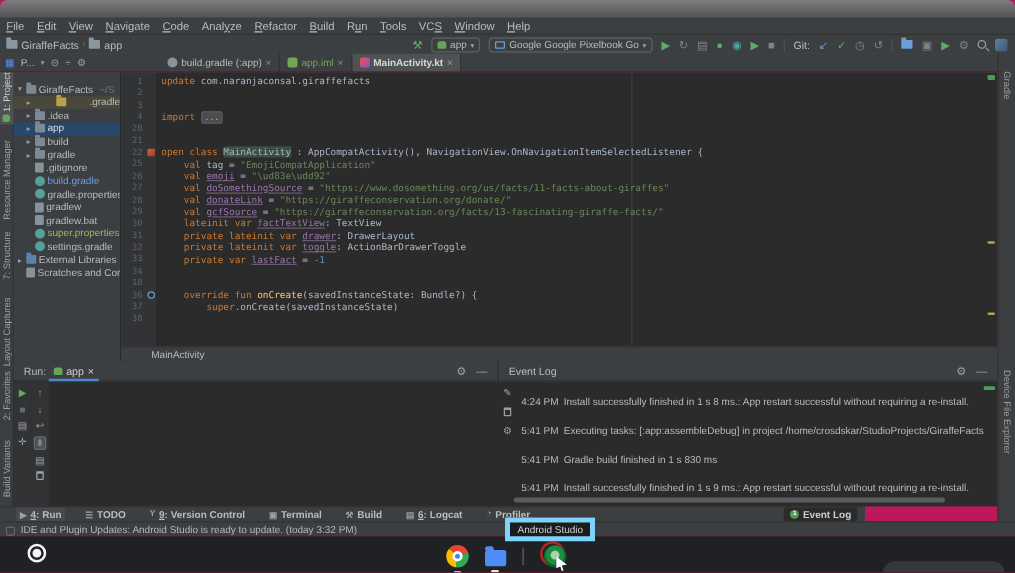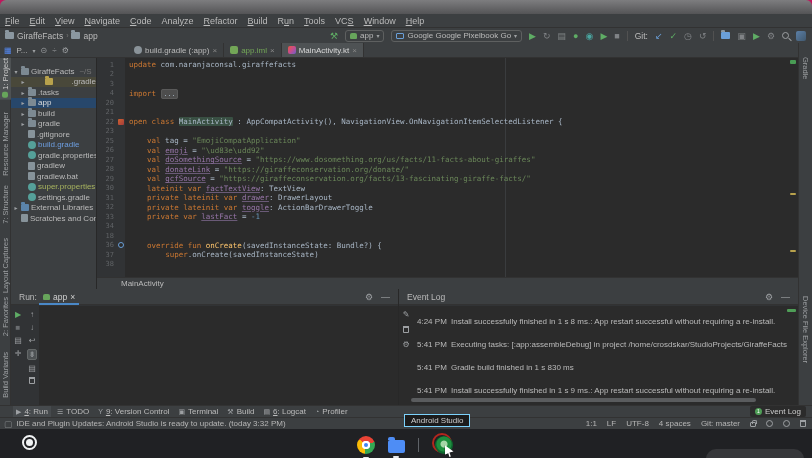--- a/index.html
+++ b/index.html
@@ -33,21 +33,21 @@
   .avatar-sq{width:10px;height:10px;border-radius:2px;background:linear-gradient(135deg,#5b7fa6,#41596f);}
   .vsep{width:1px;height:10px;background:#515151;}
 
   
   #tabsrow{position:absolute;left:0;top:43px;width:812px;height:15px;background:#3c3f41;
     border-bottom:1px solid #323232;display:flex;align-items:stretch;font-size:8px;}
   #proj-header{flex:0 0 128px;display:flex;align-items:center;gap:5px;padding-left:4px;color:#bbb;}
   .ph-ico{font-size:8px;color:#9da0a3;}
   #tabs{display:flex;align-items:stretch;}
   .tab{display:flex;align-items:center;gap:3px;padding:0 6px;color:#bbb;border-right:1px solid #323232;}
-  .tab.active{background:#4e5254;color:#d8d8d8;}
+  .tab.active{background:#4e5254;color:#d8d8d8;font-weight:bold;}
   .tab .close{color:#888;font-size:8px;}
   .tab.green-label{color:#73a657;}
   .ticon{width:8px;height:8px;border-radius:2px;}
   .ticon.gradle{background:#8a9399;border-radius:50%;}
   .ticon.module{background:#73a657;}
   .ticon.kotlin{background:linear-gradient(135deg,#e8573f 0%,#c74d8e 50%,#6b5fc9 100%);}
 
   
   #leftdock{position:absolute;left:0;top:58px;width:11px;height:359px;background:#3c3f41;
     border-right:1px solid #323232;font-size:7.5px;color:#9da0a3;}
@@ -113,22 +113,22 @@
   .ev-icons{position:absolute;left:0;top:0;bottom:0;width:14px;display:flex;flex-direction:column;align-items:center;gap:7px;padding-top:4px;color:#9da0a3;font-size:8px;}
   .ev-rows{position:absolute;left:18px;top:4px;right:4px;}
   .ev-row{height:23px;display:flex;align-items:center;font-size:8px;white-space:nowrap;overflow:hidden;color:#bbbbbb;}
   .ev-time{flex:0 0 34px;color:#bbbbbb;}
   .ev-hscroll{position:absolute;left:12px;bottom:3px;width:345px;height:4px;background:#5a5c5e;border-radius:2px;}
   .ev-green{position:absolute;right:2px;top:3px;width:9px;height:3px;background:#4f9e57;border-radius:1px;}
   .trash-ico{width:6px;height:7px;border:1px solid #9da0a3;border-top:2px solid #9da0a3;border-radius:0 0 1px 1px;}
   .wrench-ico{font-size:8px;}
 
   
-  #bottombar{position:absolute;left:0;top:405px;width:812px;height:12px;background:#3c3f41;
-    border-top:1px solid #323232;display:flex;align-items:center;gap:3px;padding-left:13px;font-size:8px;color:#bbb;}
+  #bottombar{position:absolute;left:0;top:405px;width:692px;height:12px;background:#3c3f41;
+    border-top:1px solid #323232;display:flex;align-items:center;gap:13px;padding-left:13px;font-size:8px;color:#bbb;font-weight:bold;}
   .bb-item{display:flex;align-items:center;gap:3px;white-space:nowrap;padding:0 3px;height:12px;}
   .bb-item.active{background:#464a4d;}
   .bb-ico{font-size:7px;color:#9da0a3;}
   #evbadge{margin-left:auto;margin-right:6px;display:flex;align-items:center;gap:3px;background:#2b2b2b;
     border-radius:2px;padding:1px 5px;font-size:8px;color:#ccc;}
   .evdot{width:7px;height:7px;border-radius:50%;background:#4f9e57;color:#fff;font-size:5px;line-height:7px;text-align:center;}
 
   #statusbar{position:absolute;left:0;top:417px;width:812px;height:12px;background:#3c3f41;
     border-top:1px solid #323232;display:flex;align-items:center;font-size:8px;color:#b6b6b6;}
   #statusleft{display:flex;align-items:center;gap:4px;padding-left:4px;white-space:nowrap;}
@@ -158,21 +158,21 @@
   #cursor{position:absolute;left:13px;top:12px;width:9px;height:12px;background:#fff;
     clip-path:polygon(0 0,100% 55%,55% 62%,70% 95%,55% 100%,42% 68%,0 82%);
     filter:drop-shadow(0 0 1px #000);z-index:3;}
   #tray{position:absolute;right:8px;top:20px;height:36px;background:#36373a;border-radius:10px;
     display:flex;align-items:center;gap:6px;padding:0 9px;font-size:9px;color:#e8eaed;}
   .tray-badge{width:10px;height:10px;border-radius:50%;background:#5f6368;color:#fff;font-size:6px;line-height:10px;text-align:center;}
   .wifi-ico{width:0;height:0;border-left:5px solid transparent;border-right:5px solid transparent;border-top:7px solid #e8eaed;}
   .batt-ico{width:6px;height:9px;background:#e8eaed;border-radius:1px;position:relative;}
   .batt-ico:before{content:"";position:absolute;left:1.5px;top:-2px;width:3px;height:2px;background:#e8eaed;}
 
-  #tooltip{position:absolute;left:404px;top:414px;background:#1c1c1c;border:1px solid #7dd3fc;
+  #tooltip{position:absolute;left:404px;top:414px;background:#1c1c1c;border:4px solid #7dd3fc;
     color:#cfcfcf;font-size:8px;padding:1px 6px;z-index:5;white-space:nowrap;}
 </style>
 </head>
 <body>
 
 <div id="app" data-interactable="false">
   <div id="titlebar" data-interactable="true"></div>
   <div id="menubar" data-interactable="false">
       <span class="menu-item" data-interactable="true"><u>F</u>ile</span>
       <span class="menu-item" data-interactable="true"><u>E</u>dit</span>
@@ -277,21 +277,21 @@
           <span class="suffix" data-interactable="false">~/S</span>
         </div>
         <div class="trow olive" data-interactable="true" style="padding-left: 9px;">
           <span class="chev" data-interactable="true">▸</span>
           <span class="tico gfolder folder" data-interactable="false"></span>
           <span data-interactable="false">.gradle</span>
         </div>
         <div class="trow" data-interactable="true" style="padding-left: 9px;">
           <span class="chev" data-interactable="true">▸</span>
           <span class="tico folder" data-interactable="false"></span>
-          <span data-interactable="false">.tasks</span>
+          <span data-interactable="false">.idea</span>
         </div>
         <div class="trow sel" data-interactable="true" style="padding-left: 9px;">
           <span class="chev" data-interactable="true">▸</span>
           <span class="tico folder" data-interactable="false"></span>
           <span data-interactable="false">app</span>
         </div>
         <div class="trow" data-interactable="true" style="padding-left: 9px;">
           <span class="chev" data-interactable="true">▸</span>
           <span class="tico folder" data-interactable="false"></span>
           <span data-interactable="false">build</span>
@@ -352,21 +352,20 @@
   <div id="editor" data-interactable="true">
     <div id="guide" data-interactable="false"></div>
     <div id="lines" data-interactable="false" style="padding-top:2px;">
         <div class="codeline" data-interactable="true"><span class="lnum" data-interactable="false">1</span><span class="gslot" data-interactable="false"></span><span class="ltext" data-interactable="false"><span class="tk-kw" data-interactable="false">update</span><span class="tk-pl" data-interactable="false"> com.naranjaconsal.giraffefacts</span></span></div>
         <div class="codeline" data-interactable="true"><span class="lnum" data-interactable="false">2</span><span class="gslot" data-interactable="false"></span><span class="ltext" data-interactable="false"></span></div>
         <div class="codeline" data-interactable="true"><span class="lnum" data-interactable="false">3</span><span class="gslot" data-interactable="false"></span><span class="ltext" data-interactable="false"></span></div>
         <div class="codeline" data-interactable="true"><span class="lnum" data-interactable="false">4</span><span class="gslot" data-interactable="false"></span><span class="ltext" data-interactable="false"><span class="tk-kw" data-interactable="false">import</span><span class="tk-pl" data-interactable="false"> </span><span class="tk-fold" data-interactable="false">...</span></span></div>
         <div class="codeline" data-interactable="true"><span class="lnum" data-interactable="false">20</span><span class="gslot" data-interactable="false"></span><span class="ltext" data-interactable="false"></span></div>
         <div class="codeline" data-interactable="true"><span class="lnum" data-interactable="false">21</span><span class="gslot" data-interactable="false"></span><span class="ltext" data-interactable="false"></span></div>
         <div class="codeline" data-interactable="true"><span class="lnum" data-interactable="false">22</span><span class="gslot" data-interactable="false"><span class="gicon-class" data-interactable="true"></span></span><span class="ltext" data-interactable="false"><span class="tk-kw" data-interactable="false">open</span><span class="tk-pl" data-interactable="false"> </span><span class="tk-kw" data-interactable="false">class</span><span class="tk-pl" data-interactable="false"> </span><span class="tk-cls" data-interactable="false">MainActivity</span><span class="tk-pl" data-interactable="false"> : AppCompatActivity(), NavigationView.OnNavigationItemSelectedListener {</span></span></div>
-        <div class="codeline" data-interactable="true"><span class="lnum" data-interactable="false">23</span><span class="gslot" data-interactable="false"></span><span class="ltext" data-interactable="false"></span></div>
         <div class="codeline" data-interactable="true"><span class="lnum" data-interactable="false">25</span><span class="gslot" data-interactable="false"></span><span class="ltext" data-interactable="false"><span class="tk-pl" data-interactable="false">    </span><span class="tk-kw" data-interactable="false">val</span><span class="tk-pl" data-interactable="false"> tag = </span><span class="tk-str" data-interactable="false">"EmojiCompatApplication"</span></span></div>
         <div class="codeline" data-interactable="true"><span class="lnum" data-interactable="false">26</span><span class="gslot" data-interactable="false"></span><span class="ltext" data-interactable="false"><span class="tk-pl" data-interactable="false">    </span><span class="tk-kw" data-interactable="false">val</span><span class="tk-pl" data-interactable="false"> </span><span class="tk-prop" data-interactable="false">emoji</span><span class="tk-pl" data-interactable="false"> = </span><span class="tk-str" data-interactable="false">"\ud83e\udd92"</span></span></div>
         <div class="codeline" data-interactable="true"><span class="lnum" data-interactable="false">27</span><span class="gslot" data-interactable="false"></span><span class="ltext" data-interactable="false"><span class="tk-pl" data-interactable="false">    </span><span class="tk-kw" data-interactable="false">val</span><span class="tk-pl" data-interactable="false"> </span><span class="tk-prop" data-interactable="false">doSomethingSource</span><span class="tk-pl" data-interactable="false"> = </span><span class="tk-str" data-interactable="false">"https://www.dosomething.org/us/facts/11-facts-about-giraffes"</span></span></div>
         <div class="codeline" data-interactable="true"><span class="lnum" data-interactable="false">28</span><span class="gslot" data-interactable="false"></span><span class="ltext" data-interactable="false"><span class="tk-pl" data-interactable="false">    </span><span class="tk-kw" data-interactable="false">val</span><span class="tk-pl" data-interactable="false"> </span><span class="tk-prop" data-interactable="false">donateLink</span><span class="tk-pl" data-interactable="false"> = </span><span class="tk-str" data-interactable="false">"https://giraffeconservation.org/donate/"</span></span></div>
         <div class="codeline" data-interactable="true"><span class="lnum" data-interactable="false">29</span><span class="gslot" data-interactable="false"></span><span class="ltext" data-interactable="false"><span class="tk-pl" data-interactable="false">    </span><span class="tk-kw" data-interactable="false">val</span><span class="tk-pl" data-interactable="false"> </span><span class="tk-prop" data-interactable="false">gcfSource</span><span class="tk-pl" data-interactable="false"> = </span><span class="tk-str" data-interactable="false">"https://giraffeconservation.org/facts/13-fascinating-giraffe-facts/"</span></span></div>
         <div class="codeline" data-interactable="true"><span class="lnum" data-interactable="false">30</span><span class="gslot" data-interactable="false"></span><span class="ltext" data-interactable="false"><span class="tk-pl" data-interactable="false">    </span><span class="tk-kw" data-interactable="false">lateinit</span><span class="tk-pl" data-interactable="false"> </span><span class="tk-kw" data-interactable="false">var</span><span class="tk-pl" data-interactable="false"> </span><span class="tk-prop" data-interactable="false">factTextView</span><span class="tk-pl" data-interactable="false">: TextView</span></span></div>
         <div class="codeline" data-interactable="true"><span class="lnum" data-interactable="false">31</span><span class="gslot" data-interactable="false"></span><span class="ltext" data-interactable="false"><span class="tk-pl" data-interactable="false">    </span><span class="tk-kw" data-interactable="false">private</span><span class="tk-pl" data-interactable="false"> </span><span class="tk-kw" data-interactable="false">lateinit</span><span class="tk-pl" data-interactable="false"> </span><span class="tk-kw" data-interactable="false">var</span><span class="tk-pl" data-interactable="false"> </span><span class="tk-prop" data-interactable="false">drawer</span><span class="tk-pl" data-interactable="false">: DrawerLayout</span></span></div>
         <div class="codeline" data-interactable="true"><span class="lnum" data-interactable="false">32</span><span class="gslot" data-interactable="false"></span><span class="ltext" data-interactable="false"><span class="tk-pl" data-interactable="false">    </span><span class="tk-kw" data-interactable="false">private</span><span class="tk-pl" data-interactable="false"> </span><span class="tk-kw" data-interactable="false">lateinit</span><span class="tk-pl" data-interactable="false"> </span><span class="tk-kw" data-interactable="false">var</span><span class="tk-pl" data-interactable="false"> </span><span class="tk-prop" data-interactable="false">toggle</span><span class="tk-pl" data-interactable="false">: ActionBarDrawerToggle</span></span></div>
         <div class="codeline" data-interactable="true"><span class="lnum" data-interactable="false">33</span><span class="gslot" data-interactable="false"></span><span class="ltext" data-interactable="false"><span class="tk-pl" data-interactable="false">    </span><span class="tk-kw" data-interactable="false">private</span><span class="tk-pl" data-interactable="false"> </span><span class="tk-kw" data-interactable="false">var</span><span class="tk-pl" data-interactable="false"> </span><span class="tk-prop" data-interactable="false">lastFact</span><span class="tk-pl" data-interactable="false"> = </span><span class="tk-num" data-interactable="false">-1</span></span></div>
         <div class="codeline" data-interactable="true"><span class="lnum" data-interactable="false">34</span><span class="gslot" data-interactable="false"></span><span class="ltext" data-interactable="false"></span></div>
@@ -489,31 +488,20 @@
       <span class="evdot" data-interactable="false">1</span>
       <span data-interactable="false">Event Log</span>
     </span>
   </div>
 
   <div id="statusbar" data-interactable="false">
     <div id="statusleft" data-interactable="true">
       <span class="tb-ico gray" data-interactable="false">▢</span>
       <span data-interactable="true">IDE and Plugin Updates: Android Studio is ready to update. (today 3:32 PM)</span>
     </div>
-    <div id="statusright" data-interactable="false">
-      <span class="lock-ico" data-interactable="true" style="order:6"></span>
-      <span class="face-ico" data-interactable="true" style="order:7"></span>
-      <span class="face-ico" data-interactable="true" style="order:8"></span>
-      <span class="trash-ico" data-interactable="true" style="order:9"></span>
-    <span class="st-seg" data-interactable="true" style="order: 0;">1:1</span>
-        <span class="st-seg" data-interactable="true" style="order: 1;">LF</span>
-        <span class="st-seg" data-interactable="true" style="order: 2;">UTF-8</span>
-        <span class="st-seg" data-interactable="true" style="order: 3;">4 spaces</span>
-        <span class="st-seg" data-interactable="true" style="order: 4;">Git: master</span>
-      </div>
   </div>
 
   <div id="shelf" data-interactable="false">
     <div id="launcher" data-interactable="true"></div>
     <div id="shelf-center" data-interactable="false">
       <div style="position:relative" data-interactable="true">
         <div class="chrome-ico" data-interactable="false"></div>
         <div class="run-dot" data-interactable="false"></div>
       </div>
       <div style="position:relative" data-interactable="true">

